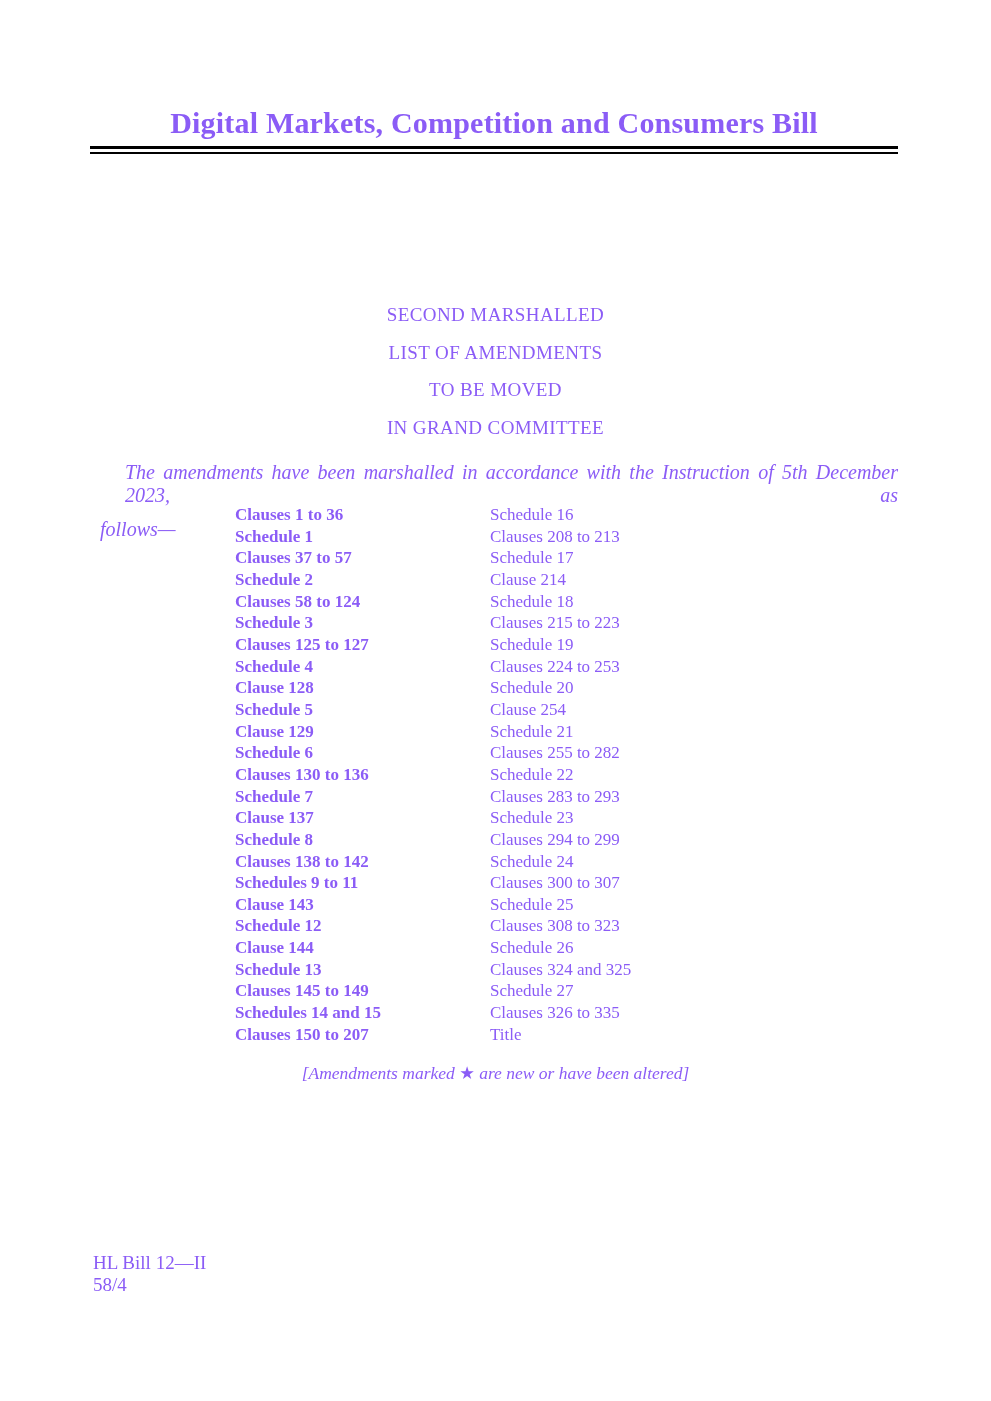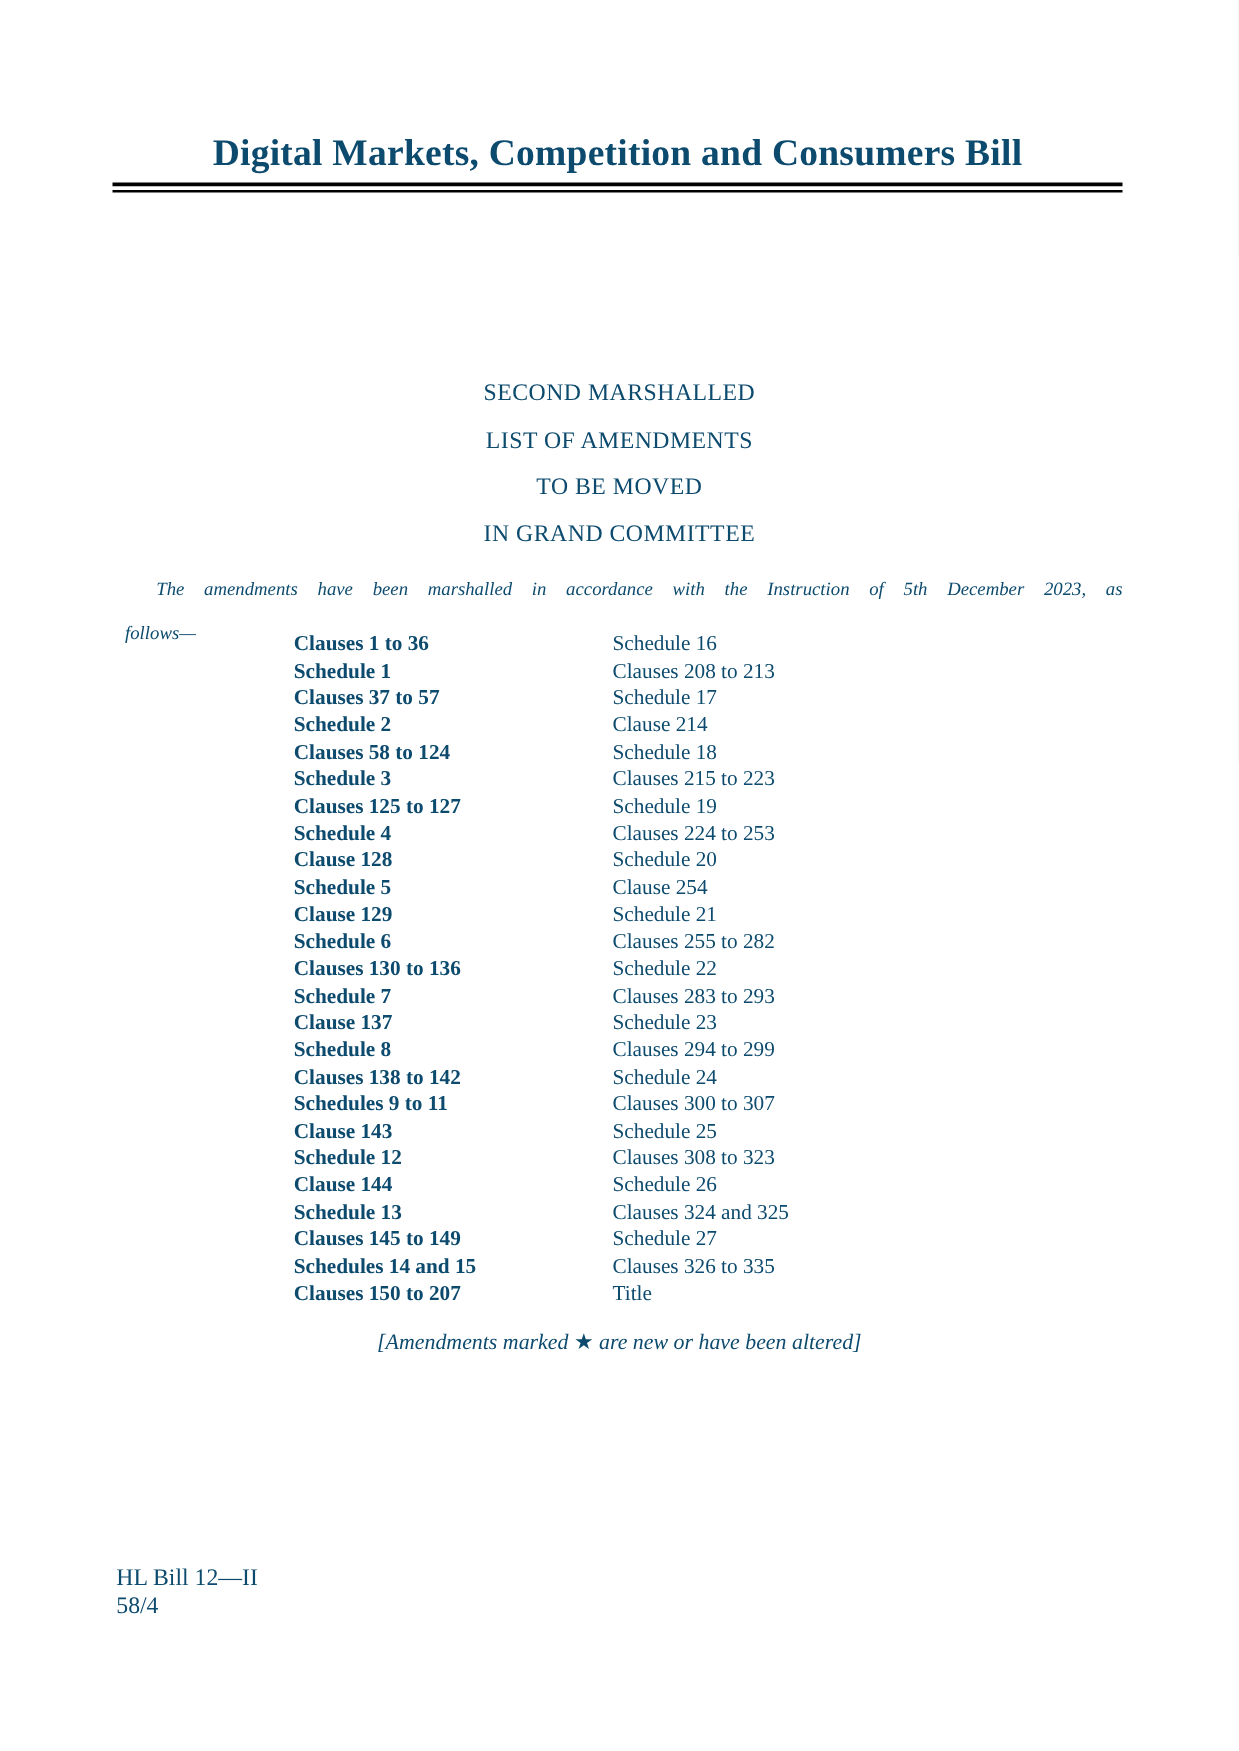--- a/index.html
+++ b/index.html
@@ -2,21 +2,21 @@
 <html><head>
 <meta charset="utf-8">
 <style>
   html, body { margin: 0; padding: 0; background: #e8e8e8; }
   .page {
     position: relative;
     width: 991px;
     height: 1401px;
     margin: 0 auto;
     background: #ffffff;
-    color: #0c4a6e;
+    color: #8b5cf6;
     font-family: "Liberation Serif", "DejaVu Serif", "DejaVu Sans", serif;
     overflow: hidden;
   }
 
   
   .title-block {
     position: absolute;
     top: 106px;
     left: 90px;
     width: 808px;
@@ -49,21 +49,21 @@
     letter-spacing: 0.4px;
   }
 
   
   .intro {
     position: absolute;
     top: 461px;
     left: 88px;
     width: 810px;
     font-style: italic;
-    font-size: 15px;
+    font-size: 20px;
     line-height: 22.5px;
   }
   .intro-line1 {
     margin: 0;
     padding-left: 37px;
     text-align: justify;
     text-align-last: justify;
   }
   .intro-line2 { margin: 12px; }
 

